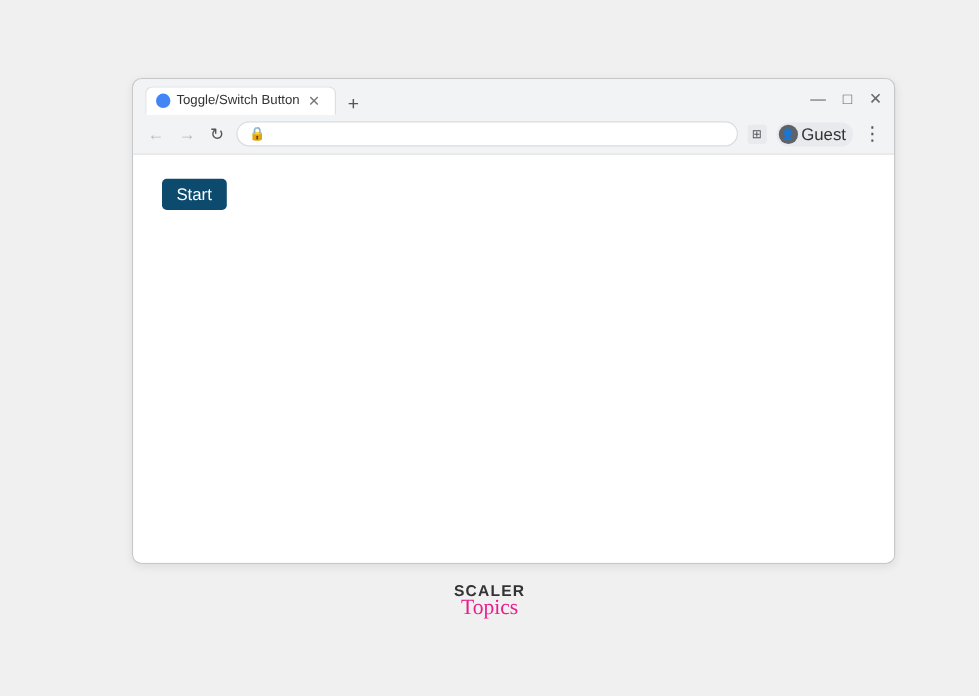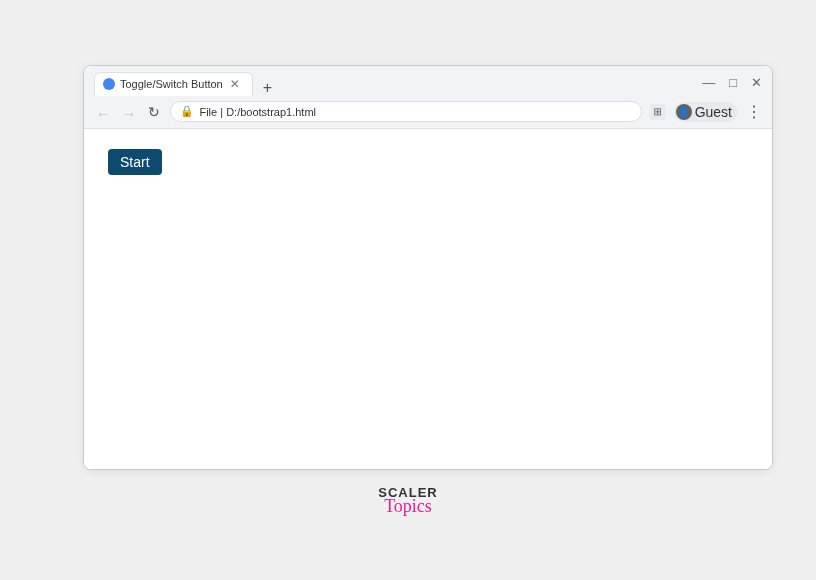--- a/index.html
+++ b/index.html
@@ -19,21 +19,21 @@
 
     .outer-wrapper {
       display: flex;
       flex-direction: column;
       align-items: center;
       gap: 12px;
     }
 
     
     .browser-window {
-      width: 690px;
+      width: 636px;
       border: 1px solid #c8c8c8;
       border-radius: 8px;
       background: #fff;
       box-shadow: 0 2px 8px rgba(0,0,0,0.08);
       overflow: hidden;
       margin-left: 40px;
     }
 
     
     .browser-chrome {
@@ -298,21 +298,20 @@
         </div>
       </div>
 
       <div class="browser-address-bar">
         <span class="nav-btn disabled">←</span>
         <span class="nav-btn disabled">→</span>
         <span class="nav-btn">↻</span>
 
         <div class="address-input">
           <span class="address-lock">🔒</span>
-          <span class="address-url">File | <span>D:/bootstrap1.html</span></span>
         </div>
 
         <div class="browser-extras">
           <div class="ext-icon">⊞</div>
           <div class="profile-btn">
             <div class="profile-icon">👤</div>
             <span class="profile-label">Guest</span>
           </div>
           <span class="menu-btn">⋮</span>
         </div>

